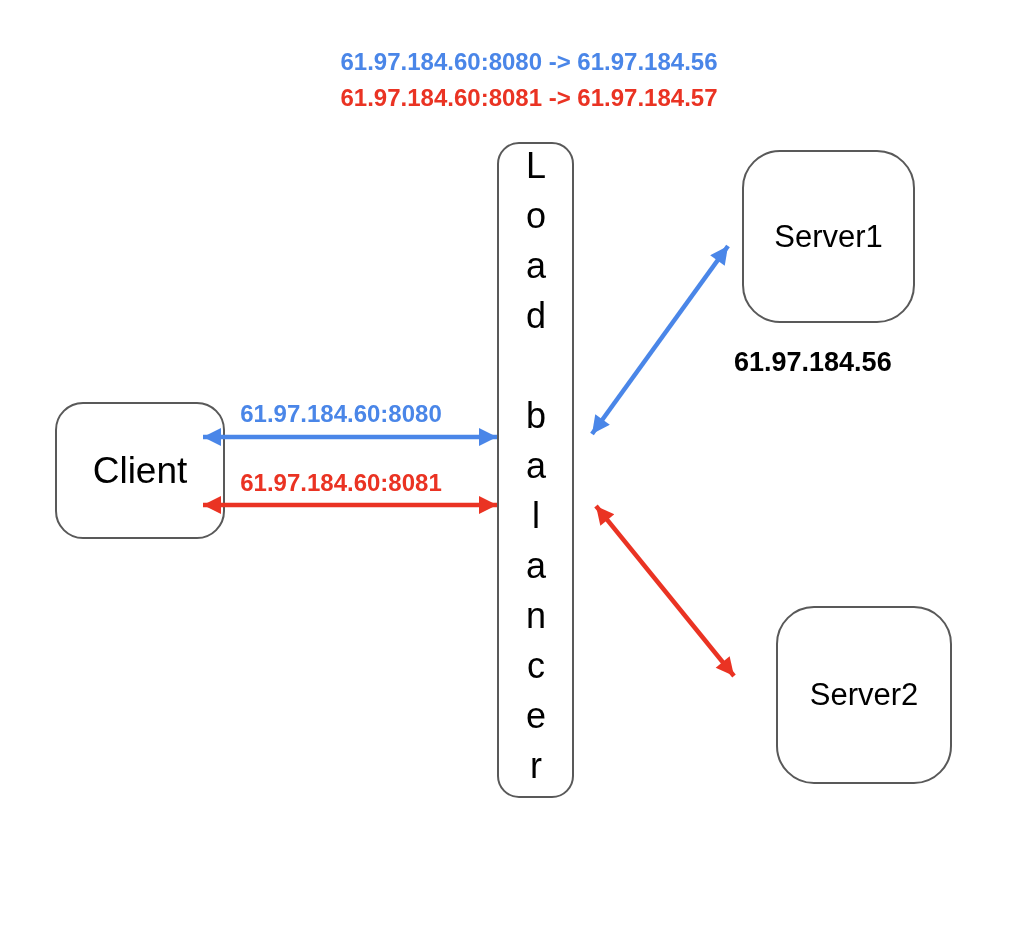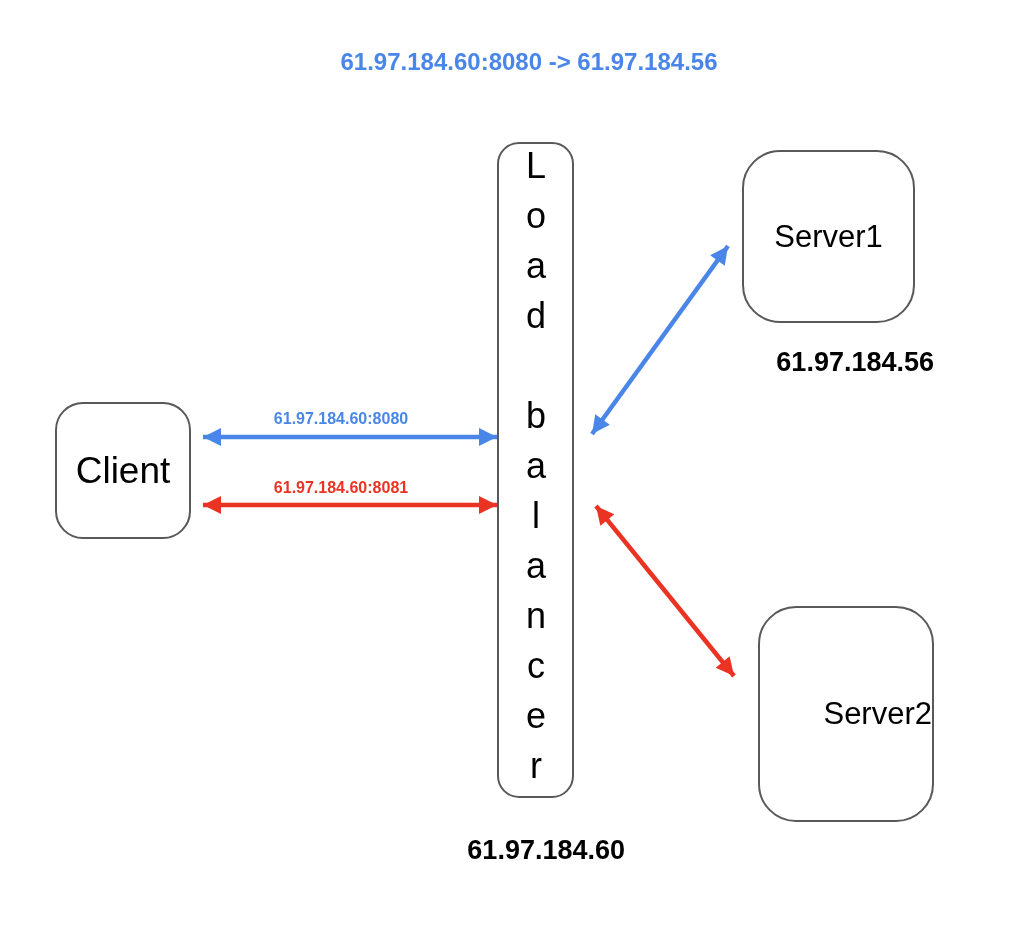--- a/index.html
+++ b/index.html
@@ -29,24 +29,24 @@
   .box {
     position: absolute;
     box-sizing: border-box;
     border: 2.5px solid var(--box-border);
     background: #ffffff;
     display: flex;
     align-items: center;
     justify-content: center;
     z-index: 1;
   }
-  .client  { left: 55px;  top: 402px; width: 136px; height: 137px; border-radius: 28px; font-size: 37px; }
+  .client  { left: 55px;  top: 402px; width: 170px; height: 137px; border-radius: 28px; font-size: 37px; }
   .lb      { left: 497px; top: 142px; width: 77px;  height: 656px; border-radius: 22px; }
   .server1 { left: 742px; top: 150px; width: 173px; height: 173px; border-radius: 38px; font-size: 31px; }
-  .server2 { left: 758px; top: 606px; width: 176px; height: 216px; border-radius: 38px; font-size: 31px; justify-content: flex-end; }
+  .server2 { left: 776px; top: 606px; width: 176px; height: 178px; border-radius: 38px; font-size: 31px; }
 
   .vtext {
     writing-mode: vertical-lr;
     text-orientation: upright;
     white-space: pre;
     font-size: 36px;
     letter-spacing: 9px;
   }
 
   .arrows {
@@ -58,48 +58,48 @@
   .ln-blue { stroke: var(--blue); stroke-width: 4.5; }
   .ln-red  { stroke: var(--red);  stroke-width: 4.5; }
   .mh-blue { fill: var(--blue); }
   .mh-red  { fill: var(--red); }
 
   .conn-label {
     position: absolute;
     left: 191px;
     width: 300px;
     text-align: center;
-    font-size: 16px;
+    font-size: 24px;
     font-weight: bold;
     z-index: 3;
-    margin-top: 10px;
   }
   .lbl-8080 { top: 400px; color: var(--blue); }
   .lbl-8081 { top: 469px; color: var(--red); }
 
   .ip-label {
     position: absolute;
     width: 200px;
-    text-align: right;
+    text-align: left;
     font-size: 27px;
     font-weight: bold;
     color: var(--text);
     z-index: 3;
   }
   .ip-server1 { left: 734px; top: 347px; }
   .ip-server2 { left: 748px; top: 810px; }
   .ip-lb      { left: 425px; top: 835px; }
 </style>
 </head>
 <body>
 
 <div class="canvas">
 
   <div class="header">
     <div class="map-blue">61.97.184.60:8080 -&gt; 61.97.184.56</div>
+    <div class="map-red">61.97.184.60:8081 -&gt; 61.97.184.57</div>
   </div>
 
   <div class="box client">
     <span>Client</span>
   </div>
 
   <div class="box lb">
     <span class="vtext">Load balancer</span>
   </div>
 
@@ -123,15 +123,14 @@
     <line class="ln-blue" x1="203" y1="437" x2="497" y2="437" marker-start="url(#head-blue)" marker-end="url(#head-blue)"></line>
     <line class="ln-red" x1="203" y1="505" x2="497" y2="505" marker-start="url(#head-red)" marker-end="url(#head-red)"></line>
     <line class="ln-blue" x1="592" y1="434" x2="728" y2="246" marker-start="url(#head-blue)" marker-end="url(#head-blue)"></line>
     <line class="ln-red" x1="596" y1="506" x2="734" y2="676" marker-start="url(#head-red)" marker-end="url(#head-red)"></line>
   </svg>
 
   <div class="conn-label lbl-8080">61.97.184.60:8080</div>
   <div class="conn-label lbl-8081">61.97.184.60:8081</div>
 
   <div class="ip-label ip-server1">61.97.184.56</div>
-  <div class="ip-label ip-lb">61.97.184.60</div>
 
 </div>
 
 </body></html>

